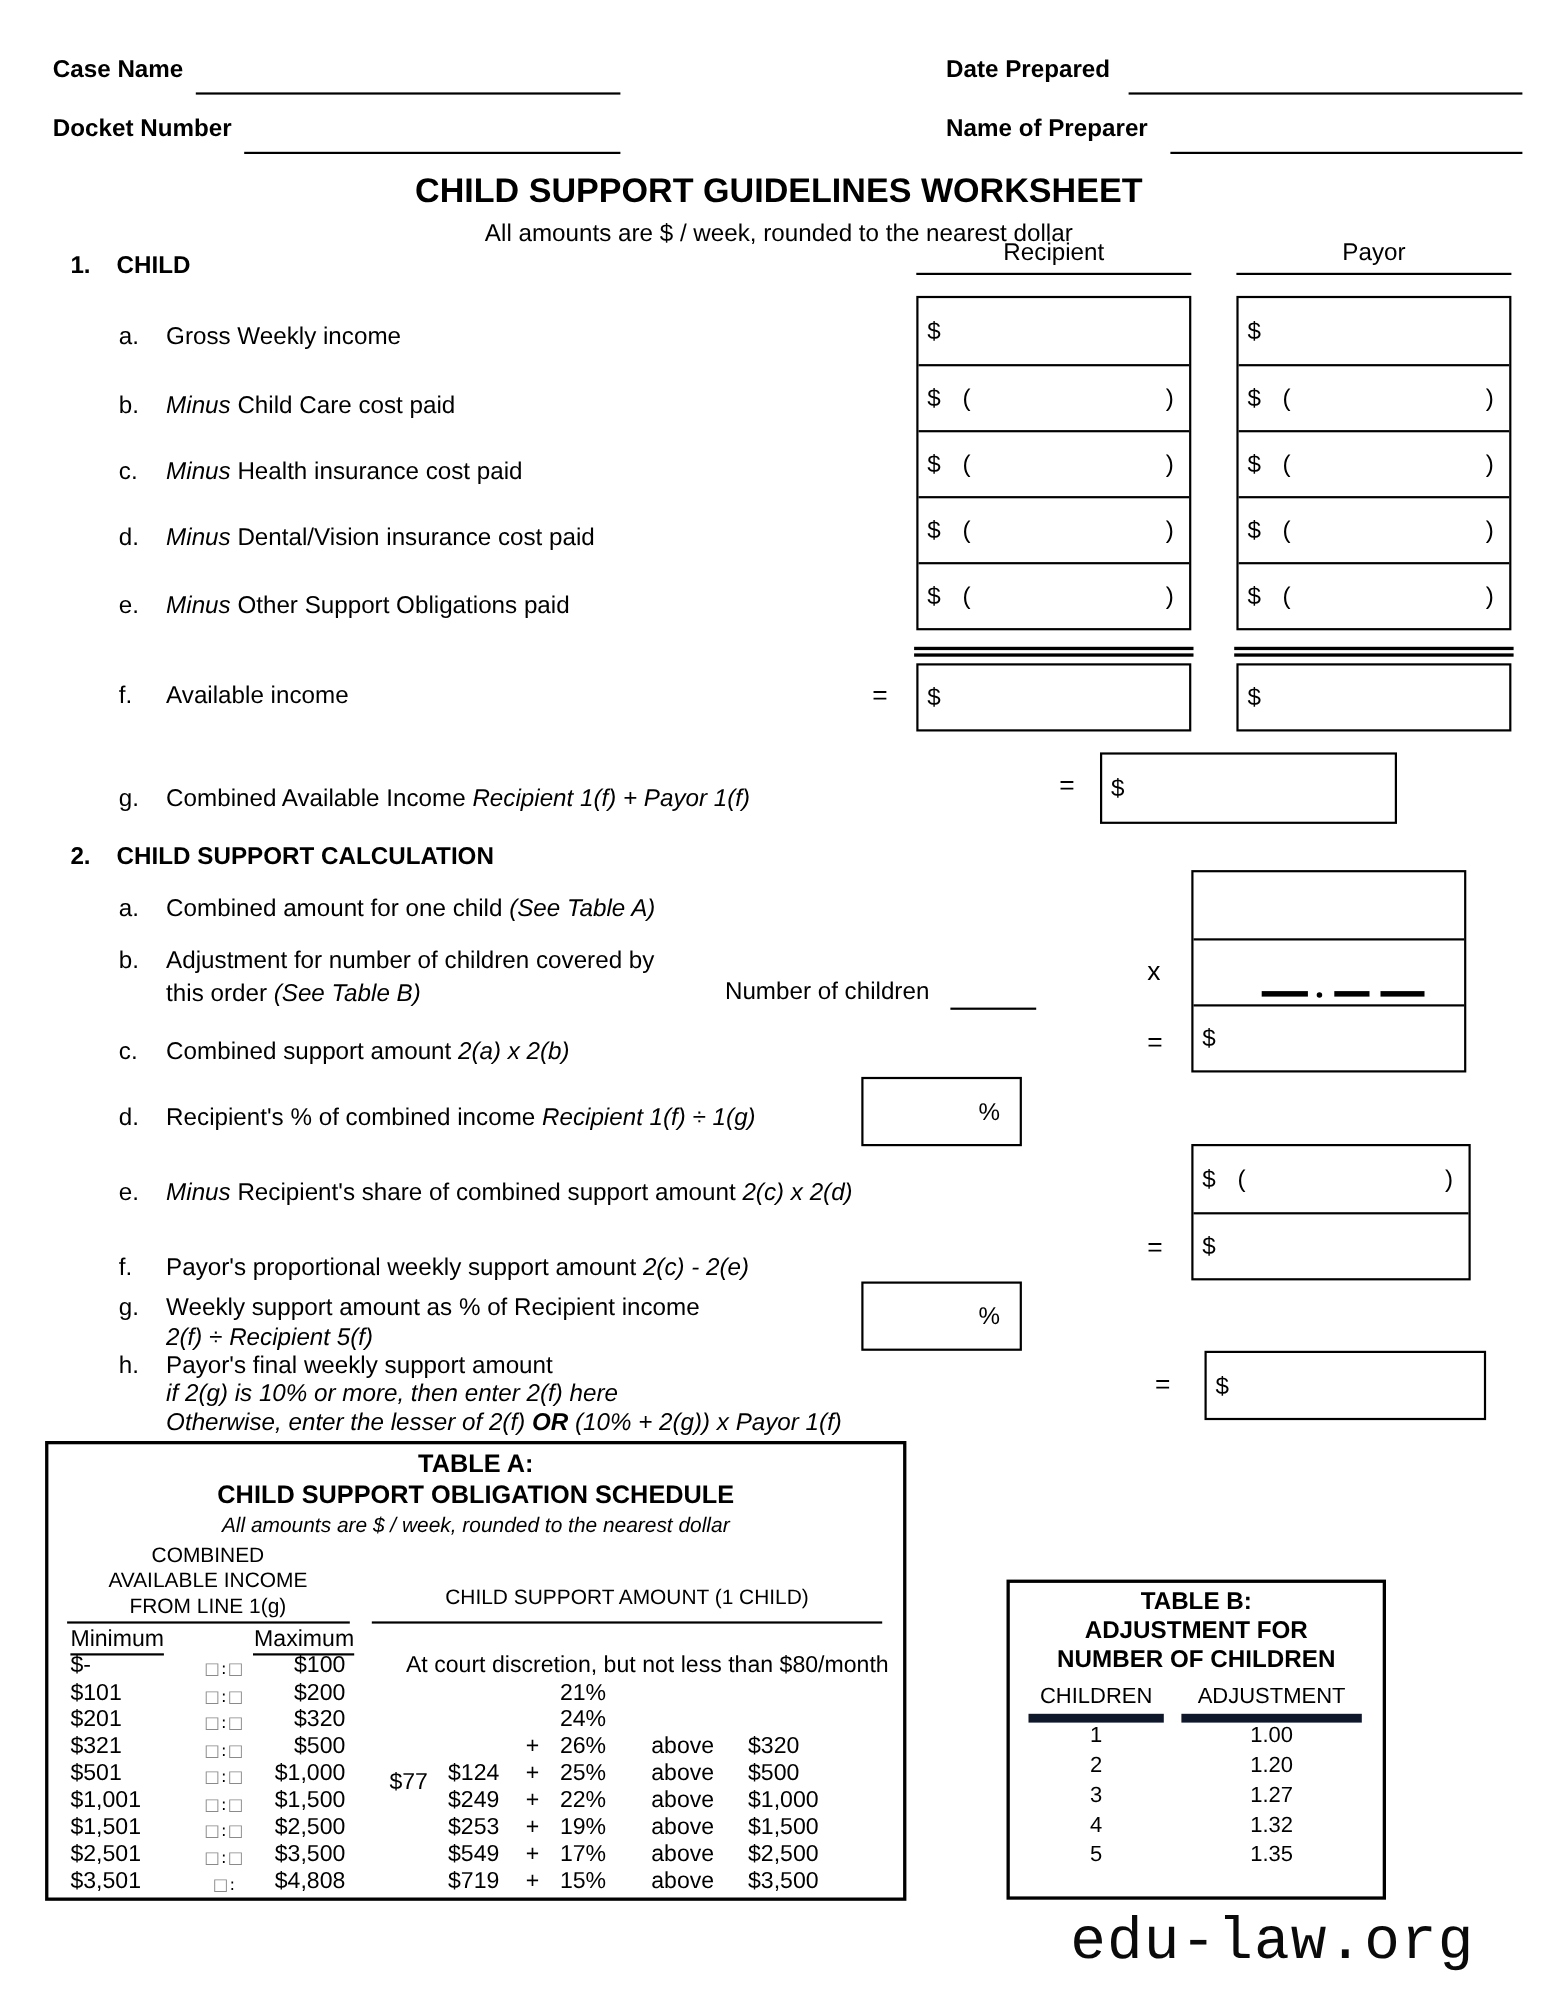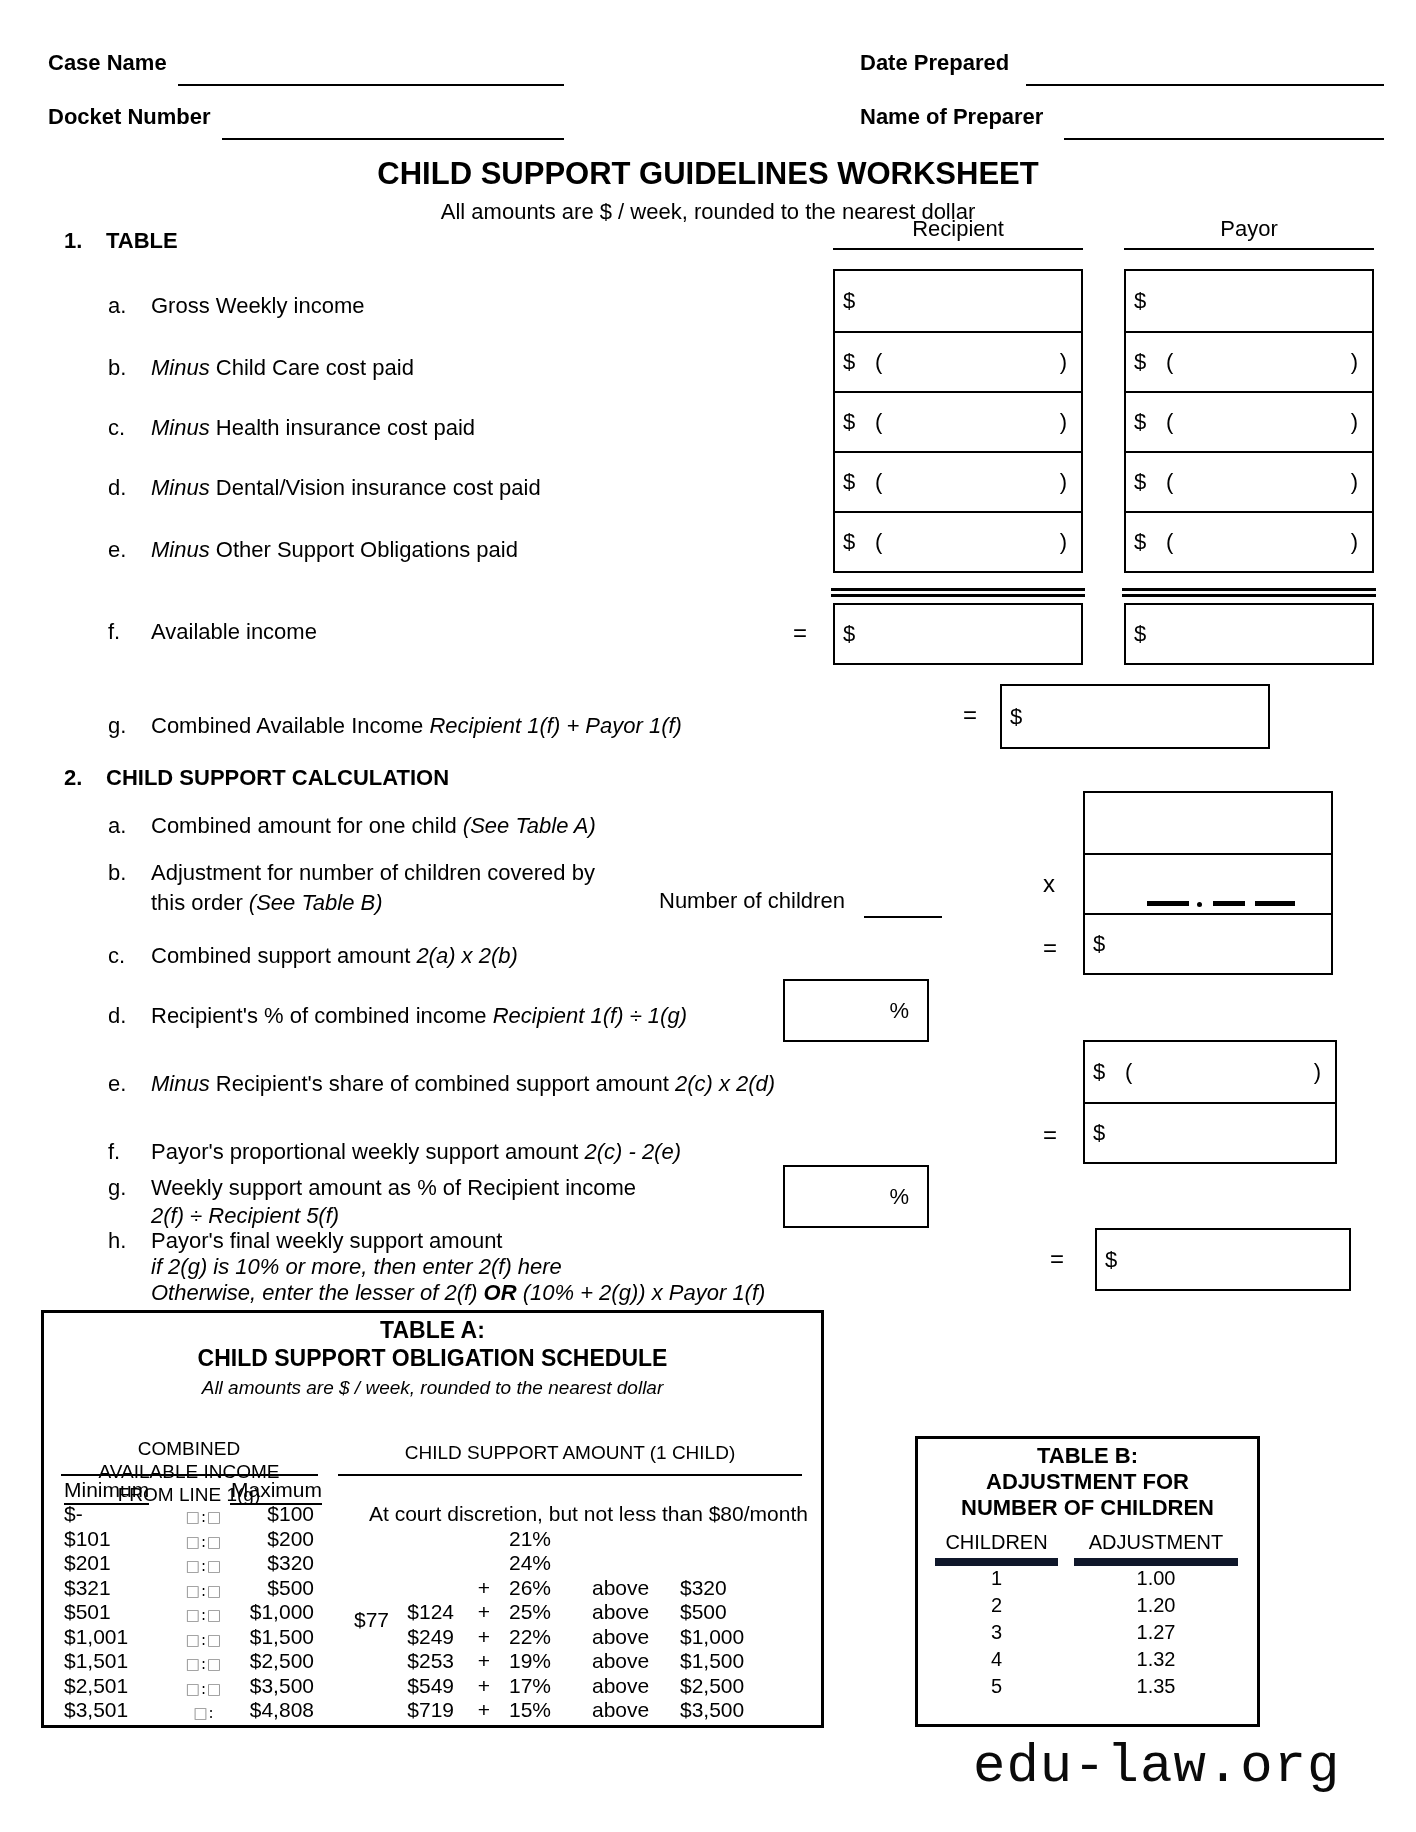--- a/index.html
+++ b/index.html
@@ -61,21 +61,21 @@
   <div class="abs b t22" style="left:48px; top:104px;">Docket Number</div>
   <div class="abs fill-line" style="left:222px; top:106px; width:342px; height:34px;"></div>
   <div class="abs b t22" style="left:860px; top:104px;">Name of Preparer</div>
   <div class="abs fill-line" style="left:1064px; top:106px; width:320px; height:34px;"></div>
 
   <div class="abs b center" style="left:0; top:156px; width:1416px; font-size:31px;">CHILD SUPPORT GUIDELINES WORKSHEET</div>
   <div class="abs center t22" style="left:0; top:199px; width:1416px;">All amounts are $ / week, rounded to the nearest dollar</div>
 
   <div class="sechead" style="left:64px; top:228px;">
     <span class="lt">1.</span>
-    <span>TABLE</span>
+    <span>CHILD</span>
   </div>
 
   <div class="abs center t22" style="left:833px; top:216px; width:250px; height:34px; border-bottom:2px solid #000;">Recipient</div>
   <div class="abs center t22" style="left:1124px; top:216px; width:250px; height:34px; border-bottom:2px solid #000;">Payor</div>
 
   <div class="rowlabel" style="left:108px; top:292px;">
     <span class="lt">a.</span>
     <span><span>Gross Weekly income</span></span>
   </div>
   <div class="rowlabel" style="left:108px; top:354px;">
@@ -253,21 +253,21 @@
   </div>
   <span class="eq" style="left:1050px; top:1245px;">=</span>
   <div class="sbox" style="left:1095px; top:1228px; width:256px; height:63px;">
       <span class="dollar">$</span>
     </div>
 
   <div class="tableA">
     <div class="ta-cell b center" style="left:0; top:33px; width:777px; font-size:23px;">CHILD SUPPORT OBLIGATION SCHEDULE</div>
     <div class="ta-cell b center" style="left:0; top:5px; width:777px; font-size:23px;">TABLE A:</div>
     <div class="ta-cell i center" style="left:0; top:63px; width:777px; font-size:19px;">All amounts are $ /  week, rounded to the nearest dollar</div>
-    <div class="ta-cell center" style="left:0; top:90px; width:290px; font-size:19px; line-height:23px;margin-top:34px;">
+    <div class="ta-cell center" style="left:0; top:90px; width:290px; font-size:19px; line-height:23px;">
       <span>COMBINED</span><br><span>AVAILABLE INCOME</span><br><span>FROM LINE 1(g)</span>
     </div>
     <div class="ta-cell center" style="left:294px; top:128px; width:464px; font-size:19px;">CHILD SUPPORT AMOUNT (1 CHILD)</div>
     <div class="hrule" style="left:17px; top:161px; width:257px;"></div>
     <div class="hrule" style="left:294px; top:161px; width:464px;"></div>
     <div class="ta-cell" style="left:20px; top:165px; border-bottom:2px solid #000; padding-bottom:1px;">Minimum</div>
     <div class="ta-cell" style="left:186px; top:165px; width:92px; text-align:right; border-bottom:2px solid #000; padding-bottom:1px;">Maximum</div>
 
     <div>
       <span class="ta-cell" style="left:20px; top:189px;">$-</span>

